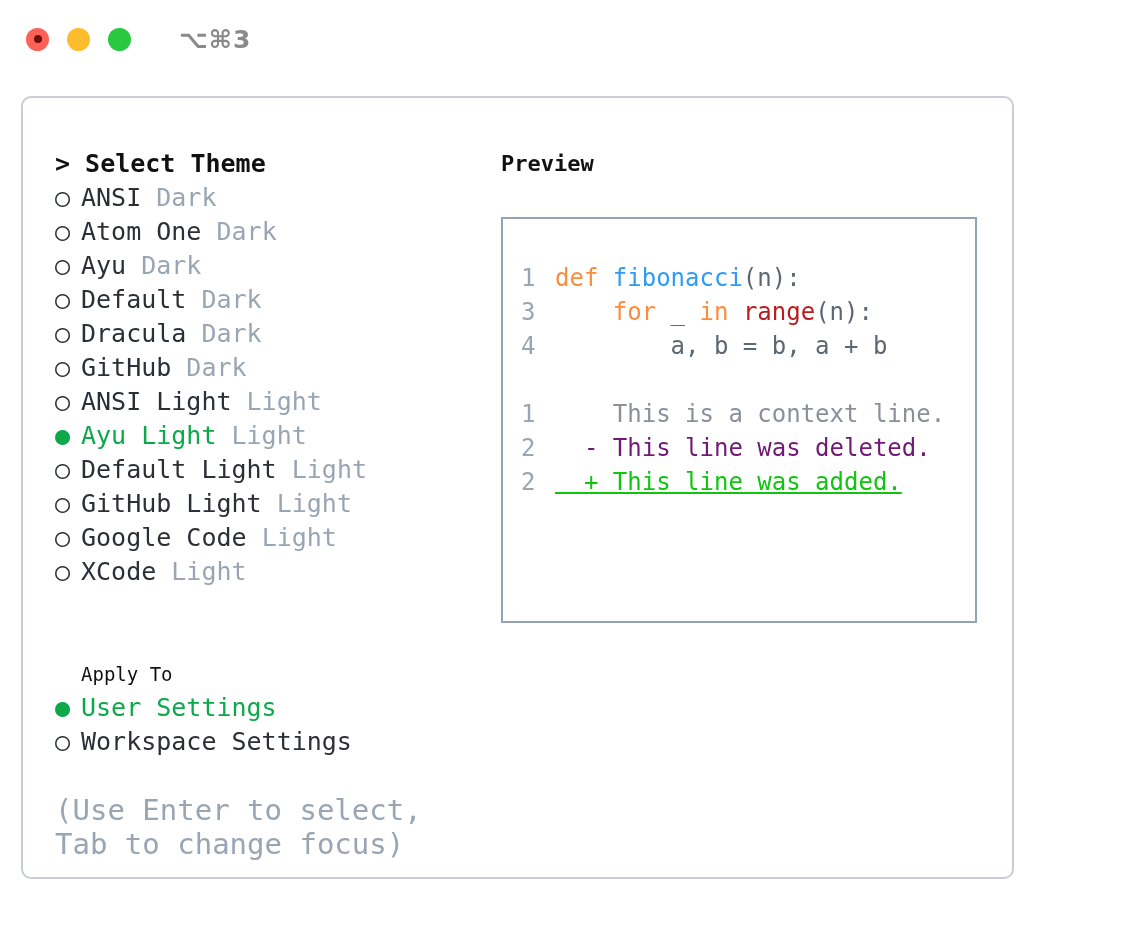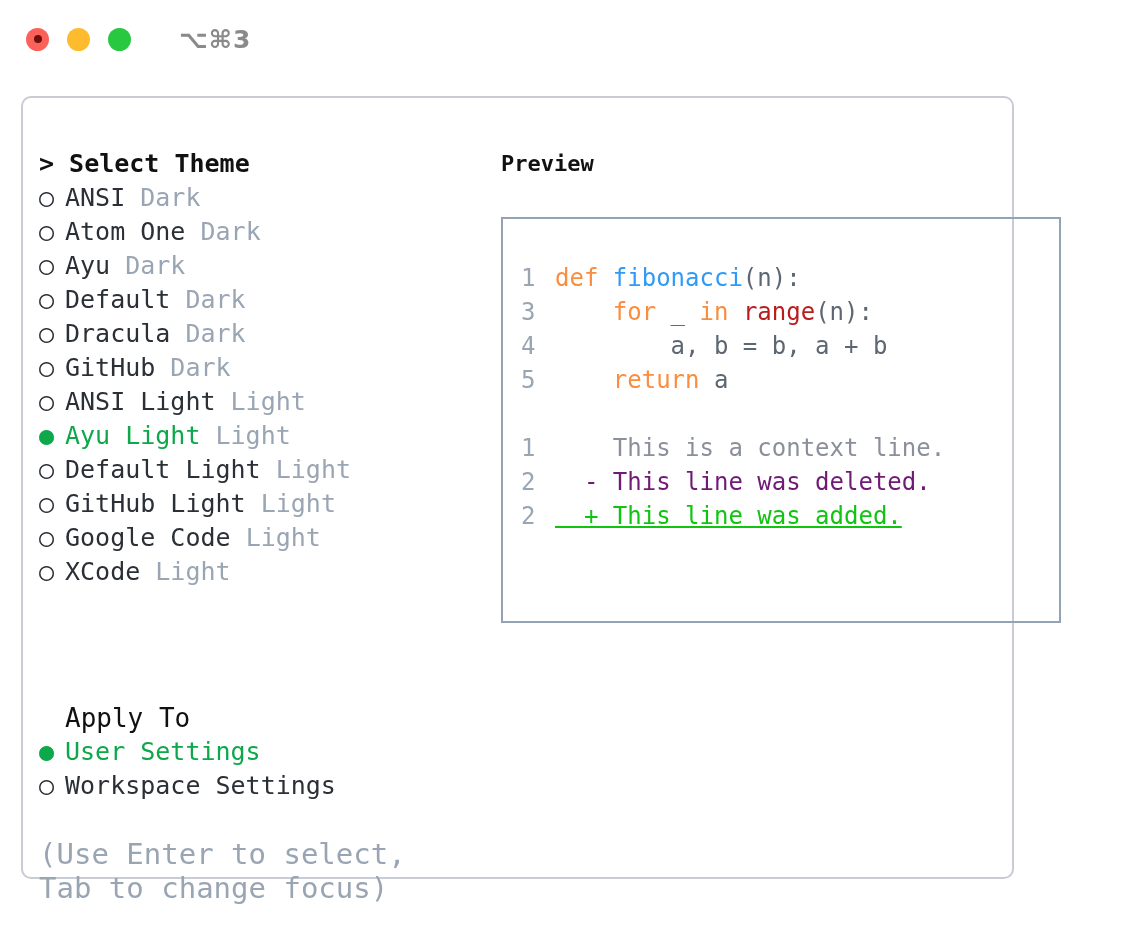--- a/index.html
+++ b/index.html
@@ -81,21 +81,21 @@
 
   .panel-inner {
     position: relative;
     width: 100%;
     height: 100%;
   }
 
   
   .left-col {
     position: absolute;
-    left: 16px;
+    left: 32px;
     top: 49px;
     width: 440px;
   }
 
   .heading {
     font-size: 25px;
     font-weight: bold;
     color: #111111;
     line-height: 34px;
     white-space: pre;
@@ -115,26 +115,25 @@
   .opt-row.selected .marker,
   .opt-row.selected .opt-label { color: #0ca84a; }
   .opt-label { color: #2b2f36; }
   .opt-tag {
     color: #9aa5b4;
   }
 
   .section-gap { height: 68px; }
 
   .subheading {
-    font-size: 26px;
+    font-size: 19px;
     color: #111111;
     line-height: 34px;
     white-space: pre;
     padding-left: 26px;
-    margin-top: 44px;
   }
 
   .hint {
     margin-top: 34px;
     font-size: 29px;
     line-height: 34px;
     color: #9aa5b4;
     width: 400px;
     white-space: pre-wrap;
   }
@@ -147,21 +146,21 @@
     width: 490px;
   }
   .preview-title {
     font-size: 22px;
     font-weight: bold;
     color: #111111;
     line-height: 34px;
   }
   .code-box {
     margin-top: 36px;
-    width: 560px;
+    width: 476px;
     height: 406px;
     border: 2px solid #94a3b4;
     box-sizing: border-box;
     padding: 42px 0 0 18px;
   }
   .code-line {
     font-size: 24px;
     line-height: 34px;
     white-space: pre;
   }
@@ -231,21 +230,20 @@
       </div>
 
       <div class="right-col">
         <div class="preview-title">Preview</div>
 
         <div class="code-box">
           <div id="code-block">
               <div class="code-line"><span class="lineno">1</span><span class="tok-kw">def </span><span class="tok-fn">fibonacci</span><span class="tok-plain">(n):</span></div>
               <div class="code-line"><span class="lineno">3</span><span class="tok-plain">    </span><span class="tok-kw">for</span><span class="tok-plain"> _ </span><span class="tok-kw">in</span><span class="tok-plain"> </span><span class="tok-call">range</span><span class="tok-plain">(n):</span></div>
               <div class="code-line"><span class="lineno">4</span><span class="tok-plain">        a, b = b, a + b</span></div>
-              <div class="code-line"><span class="lineno">5</span><span class="tok-plain">    </span><span class="tok-kw">return</span><span class="tok-plain"> a</span></div>
             </div>
           <div class="blank-line"></div>
           <div id="diff-block">
               <div class="code-line"><span class="lineno">1</span><span class="diff-ctx">    This is a context line.</span></div>
               <div class="code-line"><span class="lineno">2</span><span class="diff-del">  - This line was deleted.</span></div>
               <div class="code-line"><span class="lineno">2</span><span class="diff-add">  + This line was added.</span></div>
             </div>
         </div>
       </div>
 

